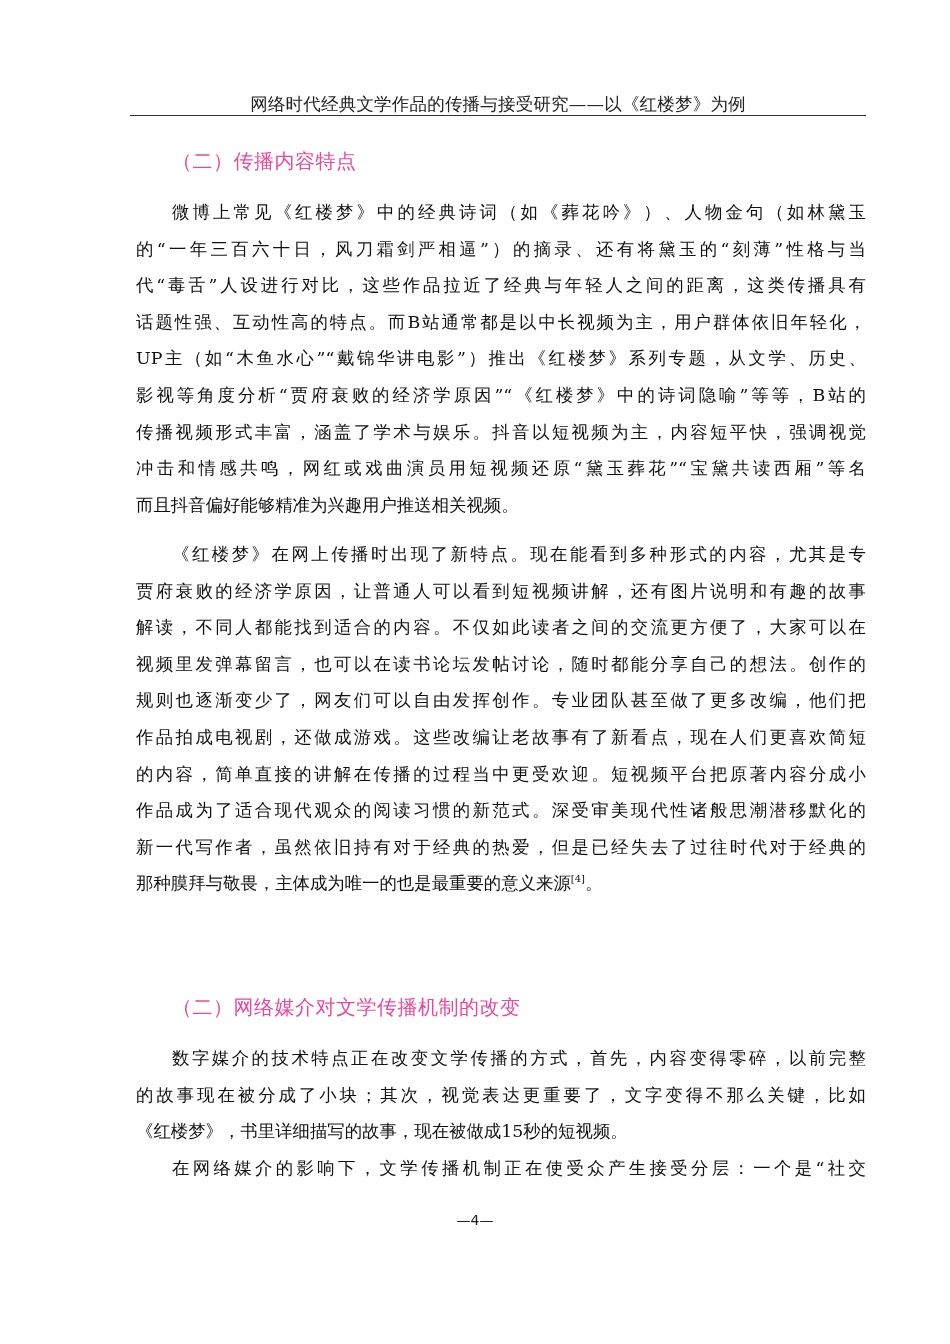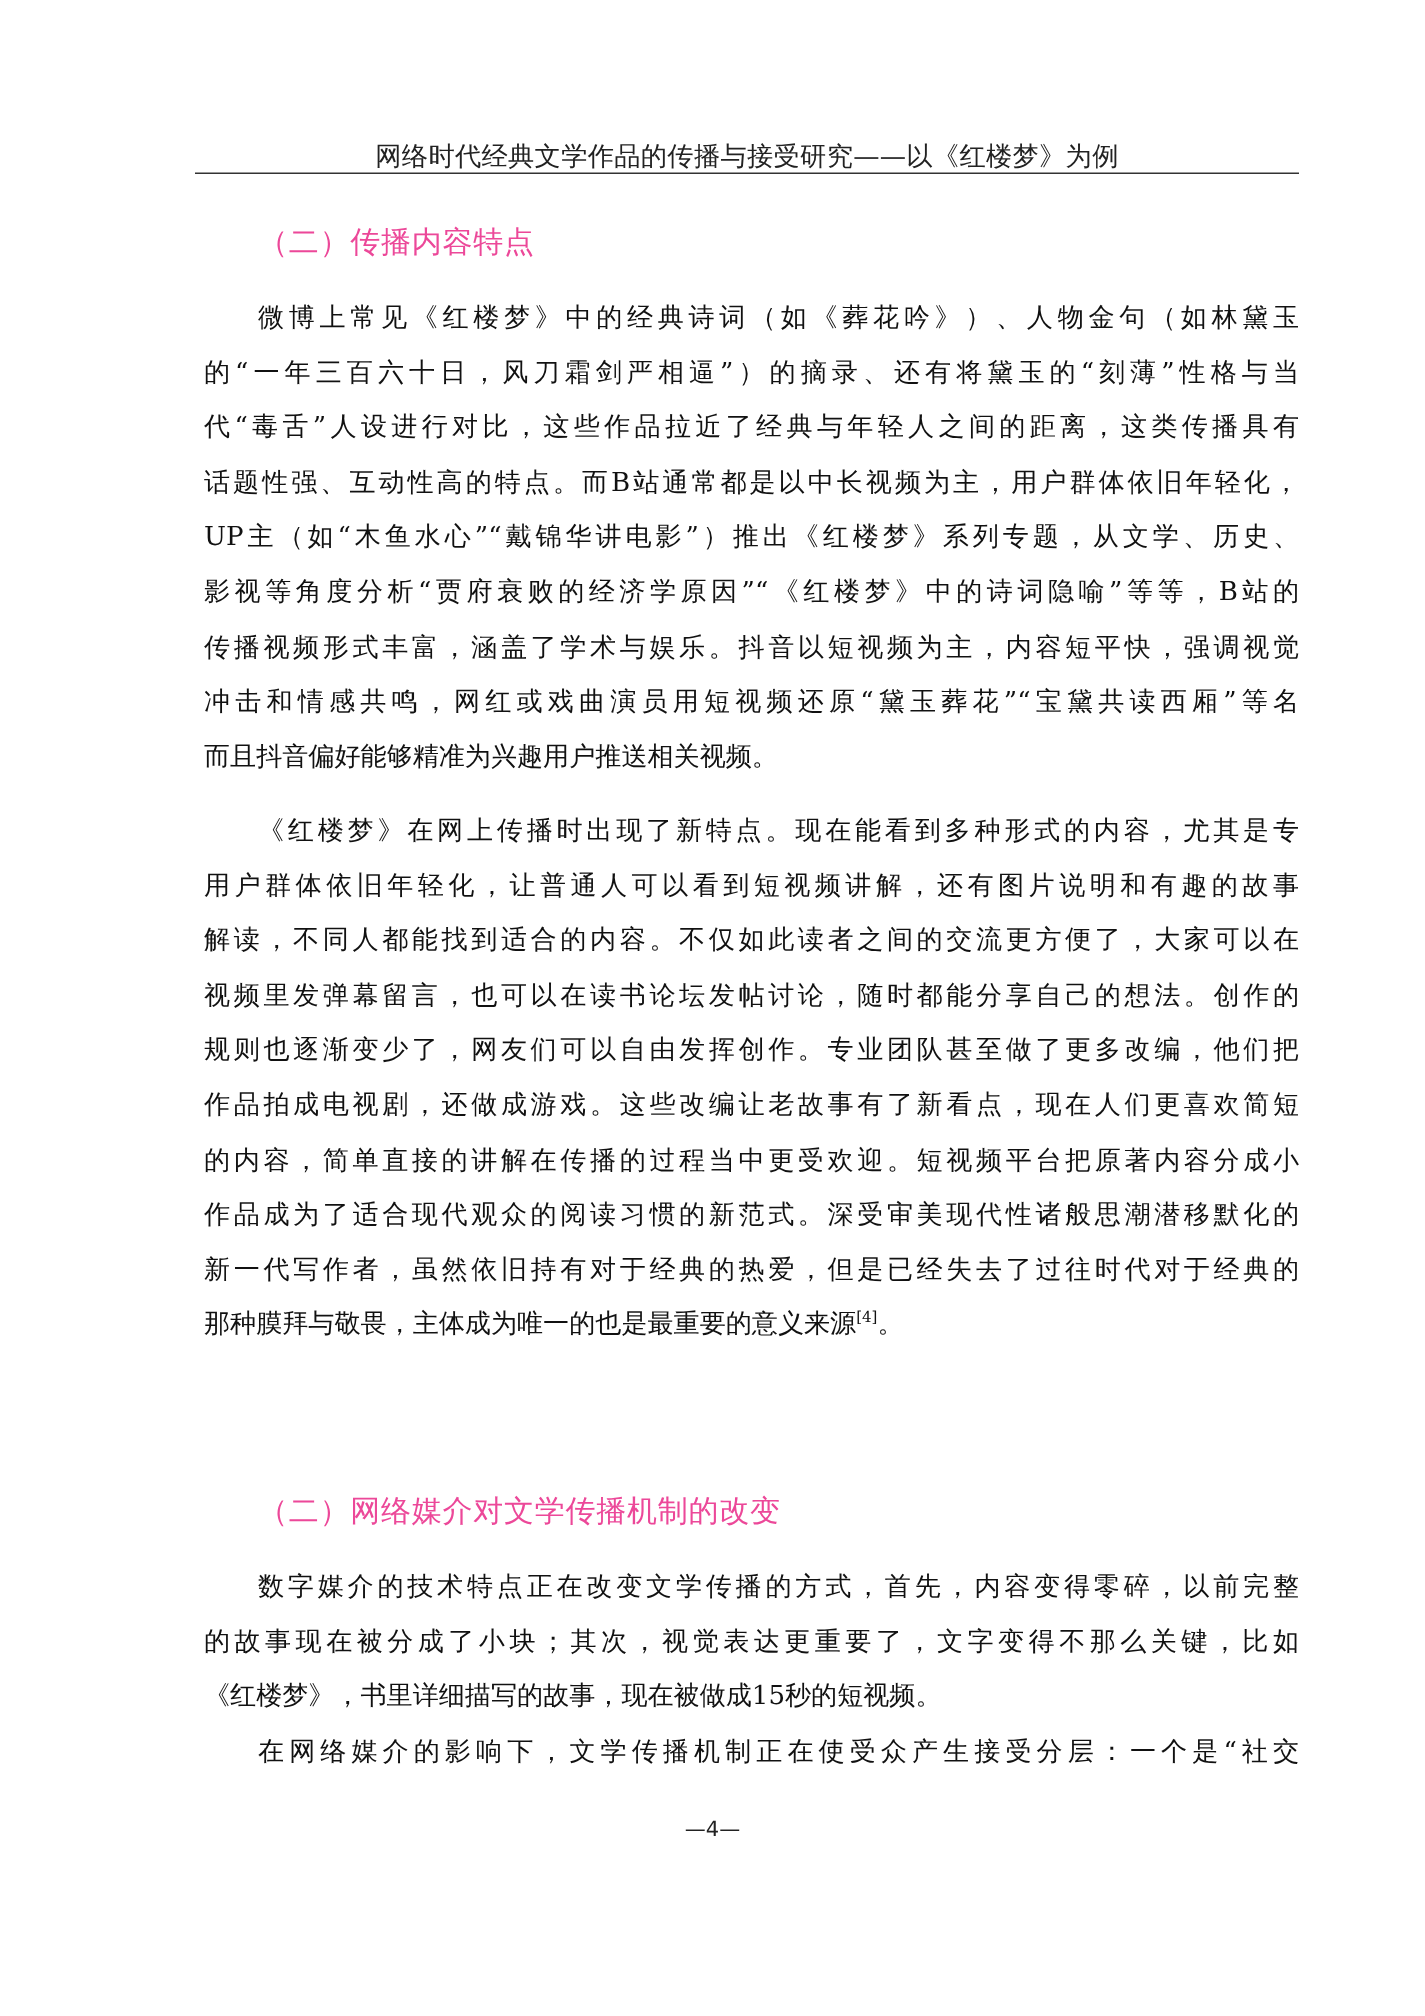--- a/index.html
+++ b/index.html
@@ -38,21 +38,21 @@
     <span class="line">话题性强、互动性高的特点。而B站通常都是以中长视频为主，用户群体依旧年轻化，</span>
     <span class="line">UP主（如“木鱼水心”“戴锦华讲电影”）推出《红楼梦》系列专题，从文学、历史、</span>
     <span class="line">影视等角度分析“贾府衰败的经济学原因”“《红楼梦》中的诗词隐喻”等等，B站的</span>
     <span class="line">传播视频形式丰富，涵盖了学术与娱乐。抖音以短视频为主，内容短平快，强调视觉</span>
     <span class="line">冲击和情感共鸣，网红或戏曲演员用短视频还原“黛玉葬花”“宝黛共读西厢”等名</span>
     <span class="line last">而且抖音偏好能够精准为兴趣用户推送相关视频。</span>
   </div>
 
   <div class="para" style="top:536px;">
     <span class="line indent">《红楼梦》在网上传播时出现了新特点。现在能看到多种形式的内容，尤其是专</span>
-    <span class="line">用户群体依旧年轻化，让普通人可以看到短视频讲解，还有图片说明和有趣的故事</span>
+    <span class="line">贾府衰败的经济学原因，让普通人可以看到短视频讲解，还有图片说明和有趣的故事</span>
     <span class="line">解读，不同人都能找到适合的内容。不仅如此读者之间的交流更方便了，大家可以在</span>
     <span class="line">视频里发弹幕留言，也可以在读书论坛发帖讨论，随时都能分享自己的想法。创作的</span>
     <span class="line">规则也逐渐变少了，网友们可以自由发挥创作。专业团队甚至做了更多改编，他们把</span>
     <span class="line">作品拍成电视剧，还做成游戏。这些改编让老故事有了新看点，现在人们更喜欢简短</span>
     <span class="line">的内容，简单直接的讲解在传播的过程当中更受欢迎。短视频平台把原著内容分成小</span>
     <span class="line">作品成为了适合现代观众的阅读习惯的新范式。深受审美现代性诸般思潮潜移默化的</span>
     <span class="line">新一代写作者，虽然依旧持有对于经典的热爱，但是已经失去了过往时代对于经典的</span>
     <span class="line last"><span>那种膜拜与敬畏，主体成为唯一的也是最重要的意义来源</span><sup>[4]</sup><span>。</span></span>
   </div>
 

